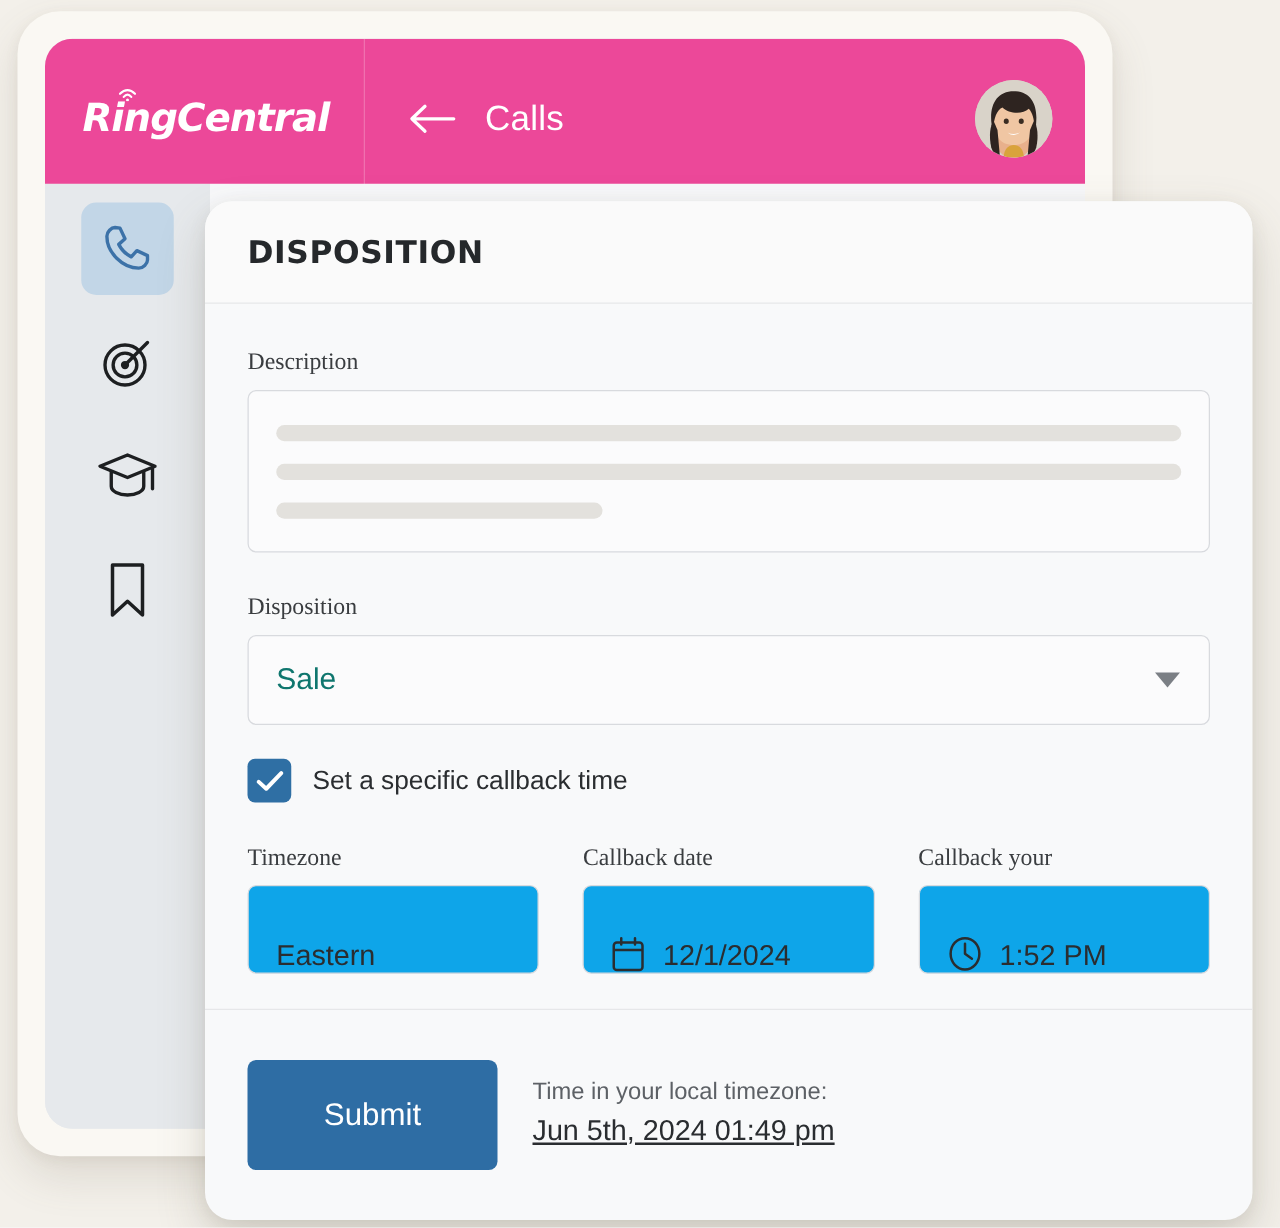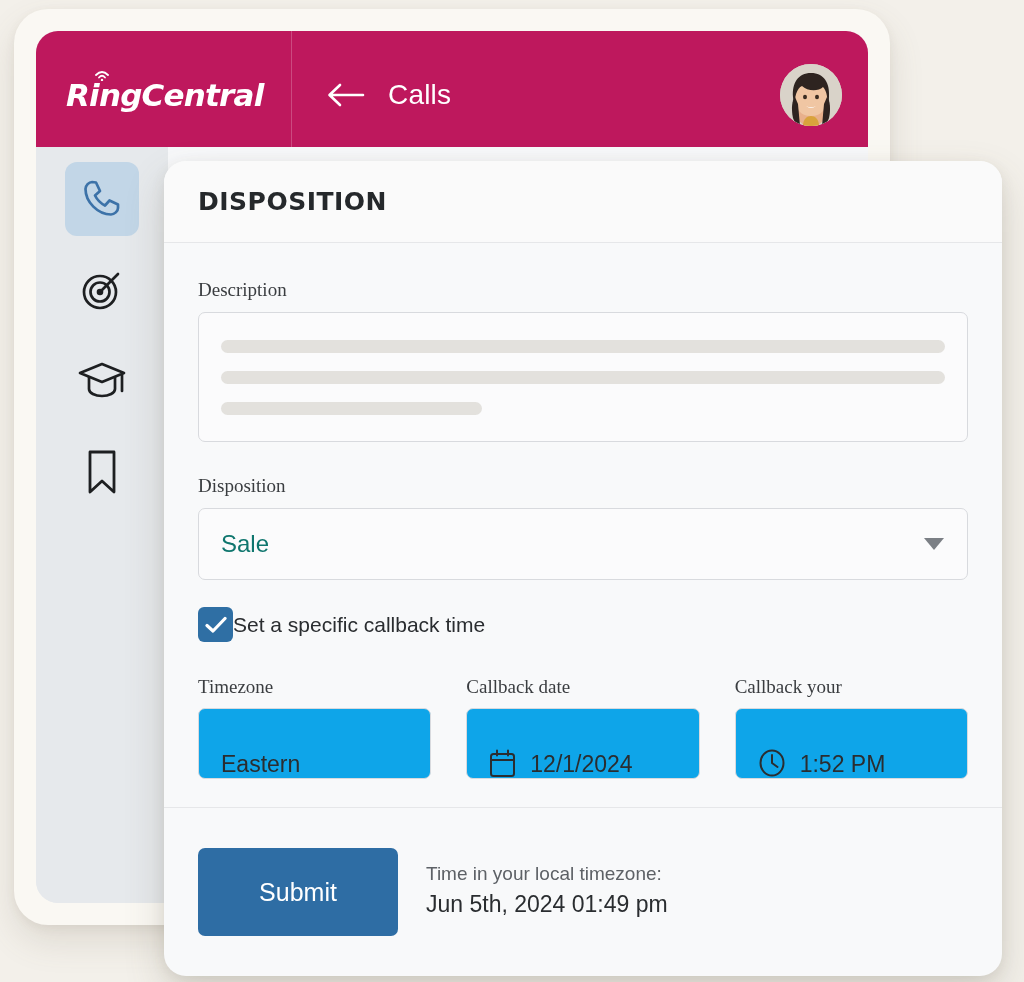--- a/index.html
+++ b/index.html
@@ -38,21 +38,21 @@
     height: 872px;
     border-radius: 22px;
     overflow: hidden;
     background: #e7eaed;
   }
 
   
   #app-header {
     position: relative;
     height: 128px;
-    background: #be185d;
+    background: #ec4899;
     display: flex;
     align-items: center;
   }
 
   #brand-zone {
     width: 256px;
     height: 100%;
     display: flex;
     align-items: center;
     padding-left: 30px;
@@ -234,21 +234,21 @@
     width: 0; height: 0;
     border-left: 10px solid transparent;
     border-right: 10px solid transparent;
     border-top: 12px solid #7b7f85;
   }
 
   
   #callback-check-row {
     display: flex;
     align-items: center;
-    gap: 0;
+    gap: 17px;
     margin-bottom: 34px;
     cursor: pointer;
   }
   #callback-checkbox {
     width: 35px; height: 35px;
     border-radius: 6px;
     background: #2f6fa4;
     display: flex;
     align-items: center;
     justify-content: center;
@@ -307,20 +307,21 @@
 
   #local-time-block { padding-bottom: 4px; }
   #local-time-label {
     font-size: 19px;
     color: #5d6166;
     margin-bottom: 6px;
   }
   #local-time-value {
     font-size: 23px;
     color: #2a2d30;
+    text-decoration: underline;
   }
 </style>
 </head>
 <body>
 
 <div id="back-card">
   <div id="app-window">
 
     <div id="app-header">
 

